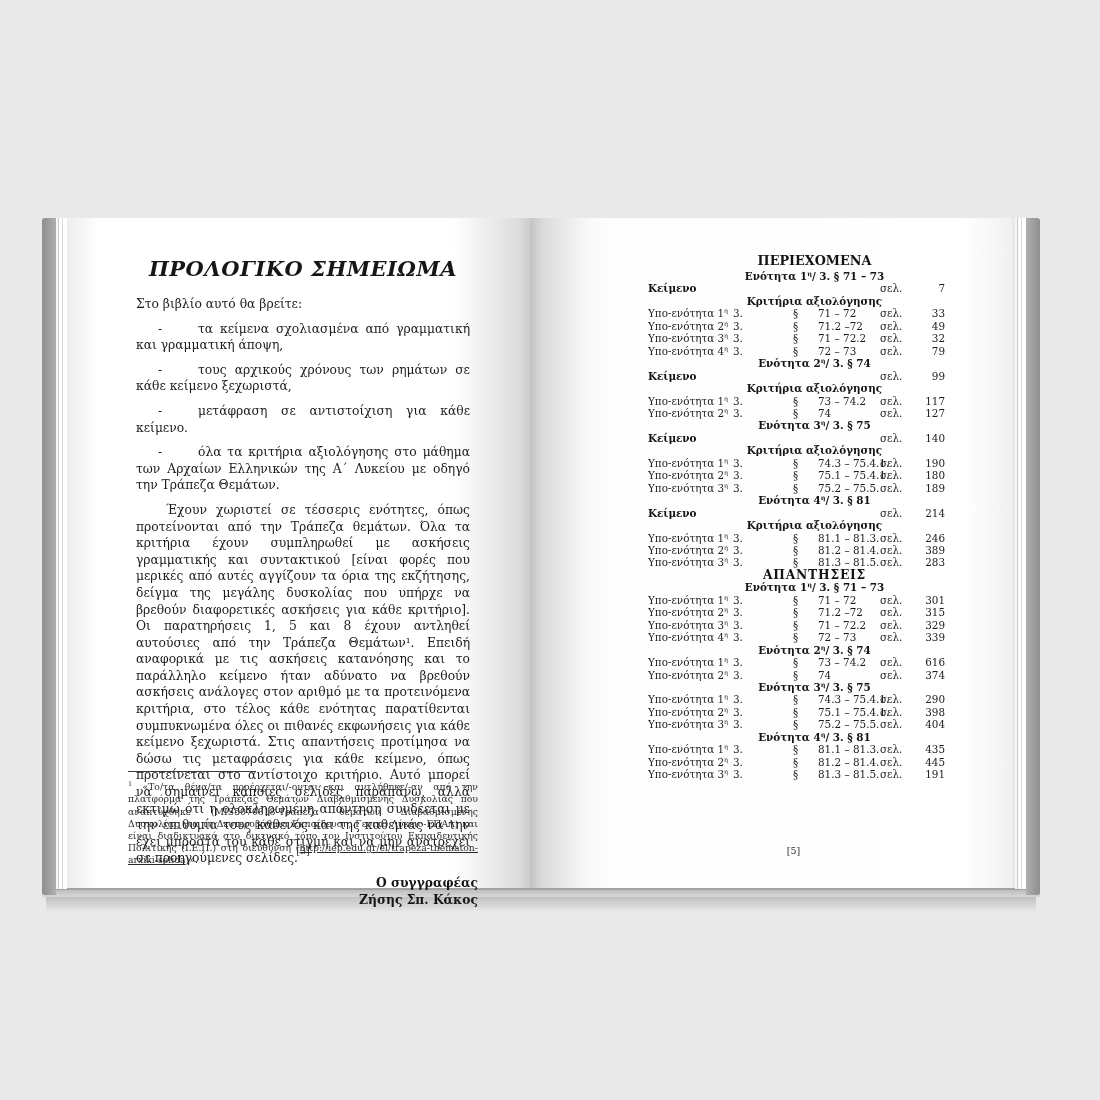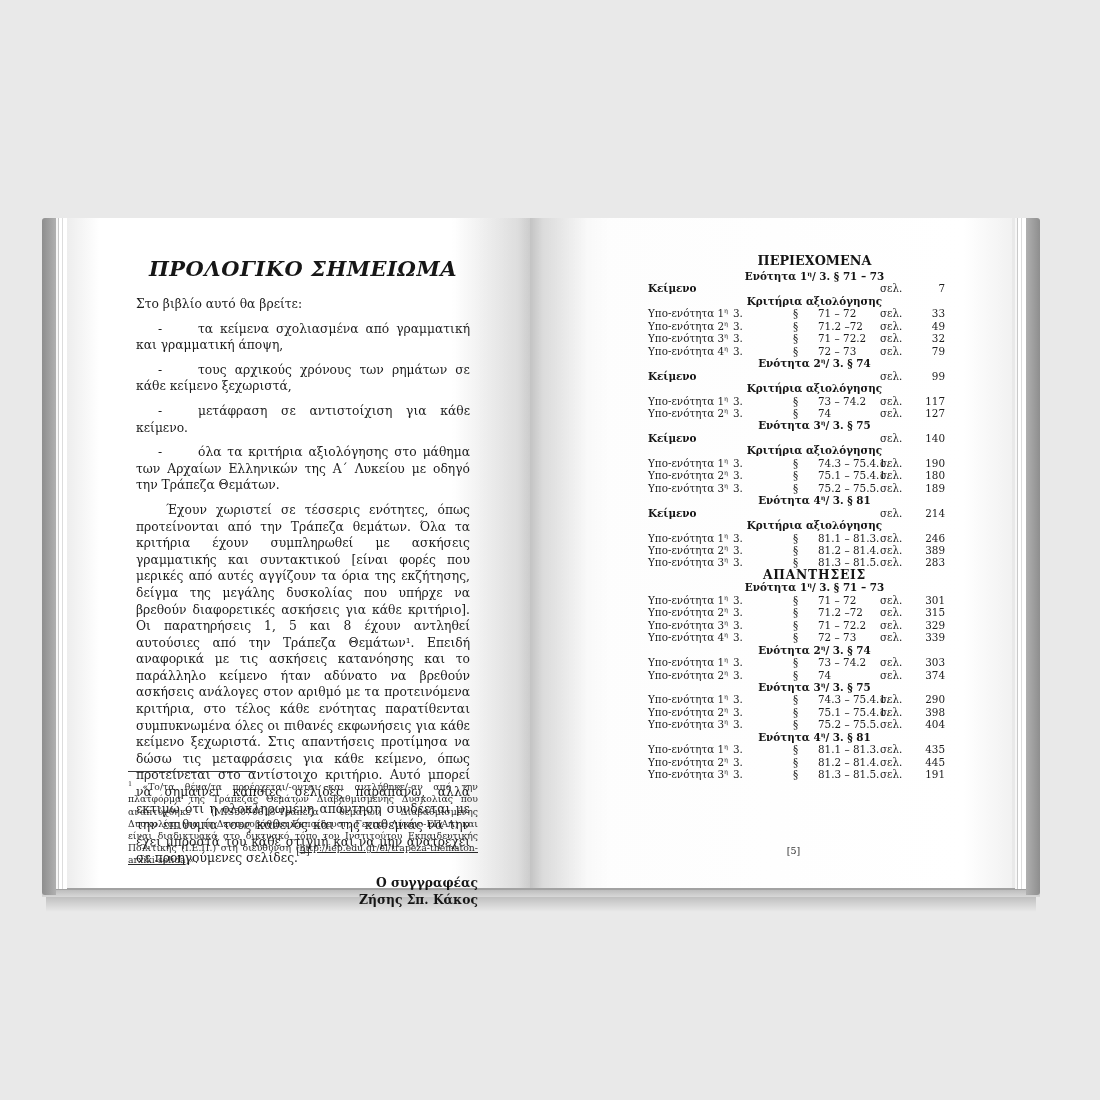--- a/index.html
+++ b/index.html
@@ -302,21 +302,21 @@
             </div>
 
             <div class="row section"><span>Ενότητα 2</span><sup>η</sup><span>/ 3. § 74</span></div>
 
             <div class="row grid">
               <span class="c-label"><span>Υπο-ενότητα 1</span><sup>η</sup></span>
               <span class="c-num">3.</span>
               <span class="c-para">§</span>
               <span class="c-range">73 – 74.2</span>
               <span class="c-sel">σελ.</span>
-              <span class="c-page">303</span>
+              <span class="c-page">616</span>
             </div>
 
             <div class="row grid">
               <span class="c-label"><span>Υπο-ενότητα 2</span><sup>η</sup></span>
               <span class="c-num">3.</span>
               <span class="c-para">§</span>
               <span class="c-range">74</span>
               <span class="c-sel">σελ.</span>
               <span class="c-page">374</span>
             </div>

